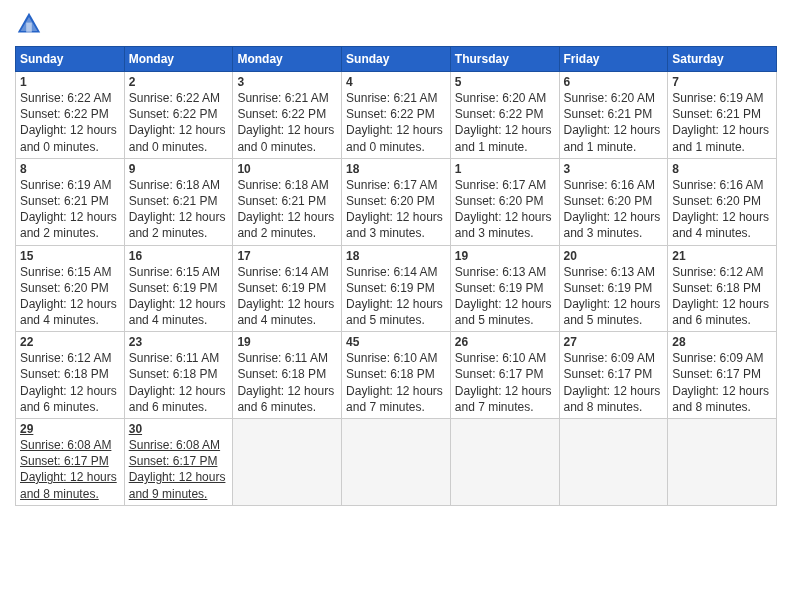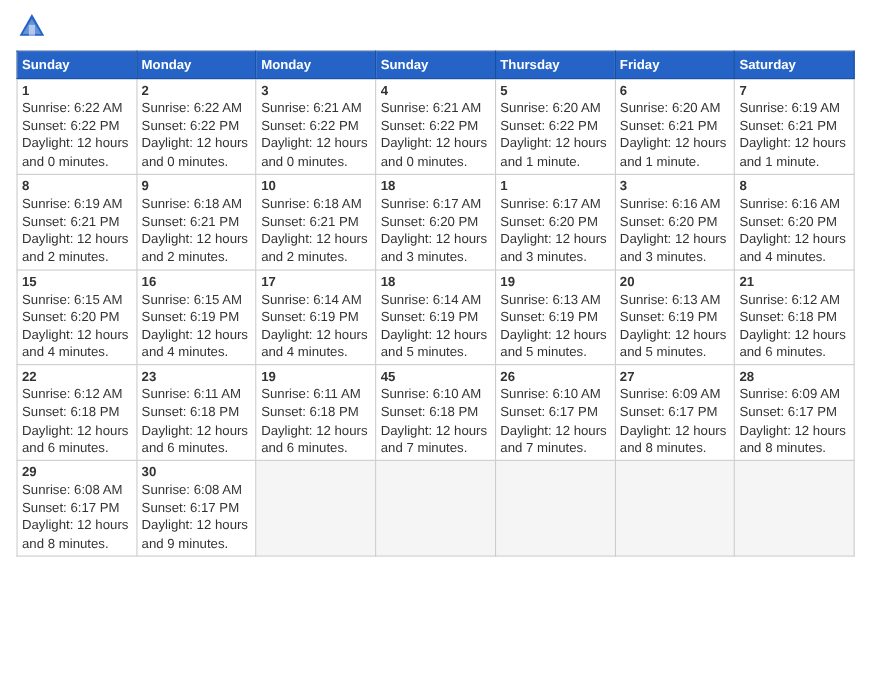--- a/index.html
+++ b/index.html
@@ -84,20 +84,21 @@
       display: block;
       margin-bottom: 1px;
     }
     .day-info {
       font-size: 12px;
       line-height: 1.35;
       color: #333;
     }
     .last-row td {
       height: 68px;
+      text-decoration: underline;
     }
   </style>
 </head>
 <body>
 
 <div class="page">
   <div class="header">
     <div class="logo">
       <svg class="logo-icon" viewBox="0 0 40 40">
         <polygon points="20,4 36,32 4,32" fill="#2563c7"></polygon>

